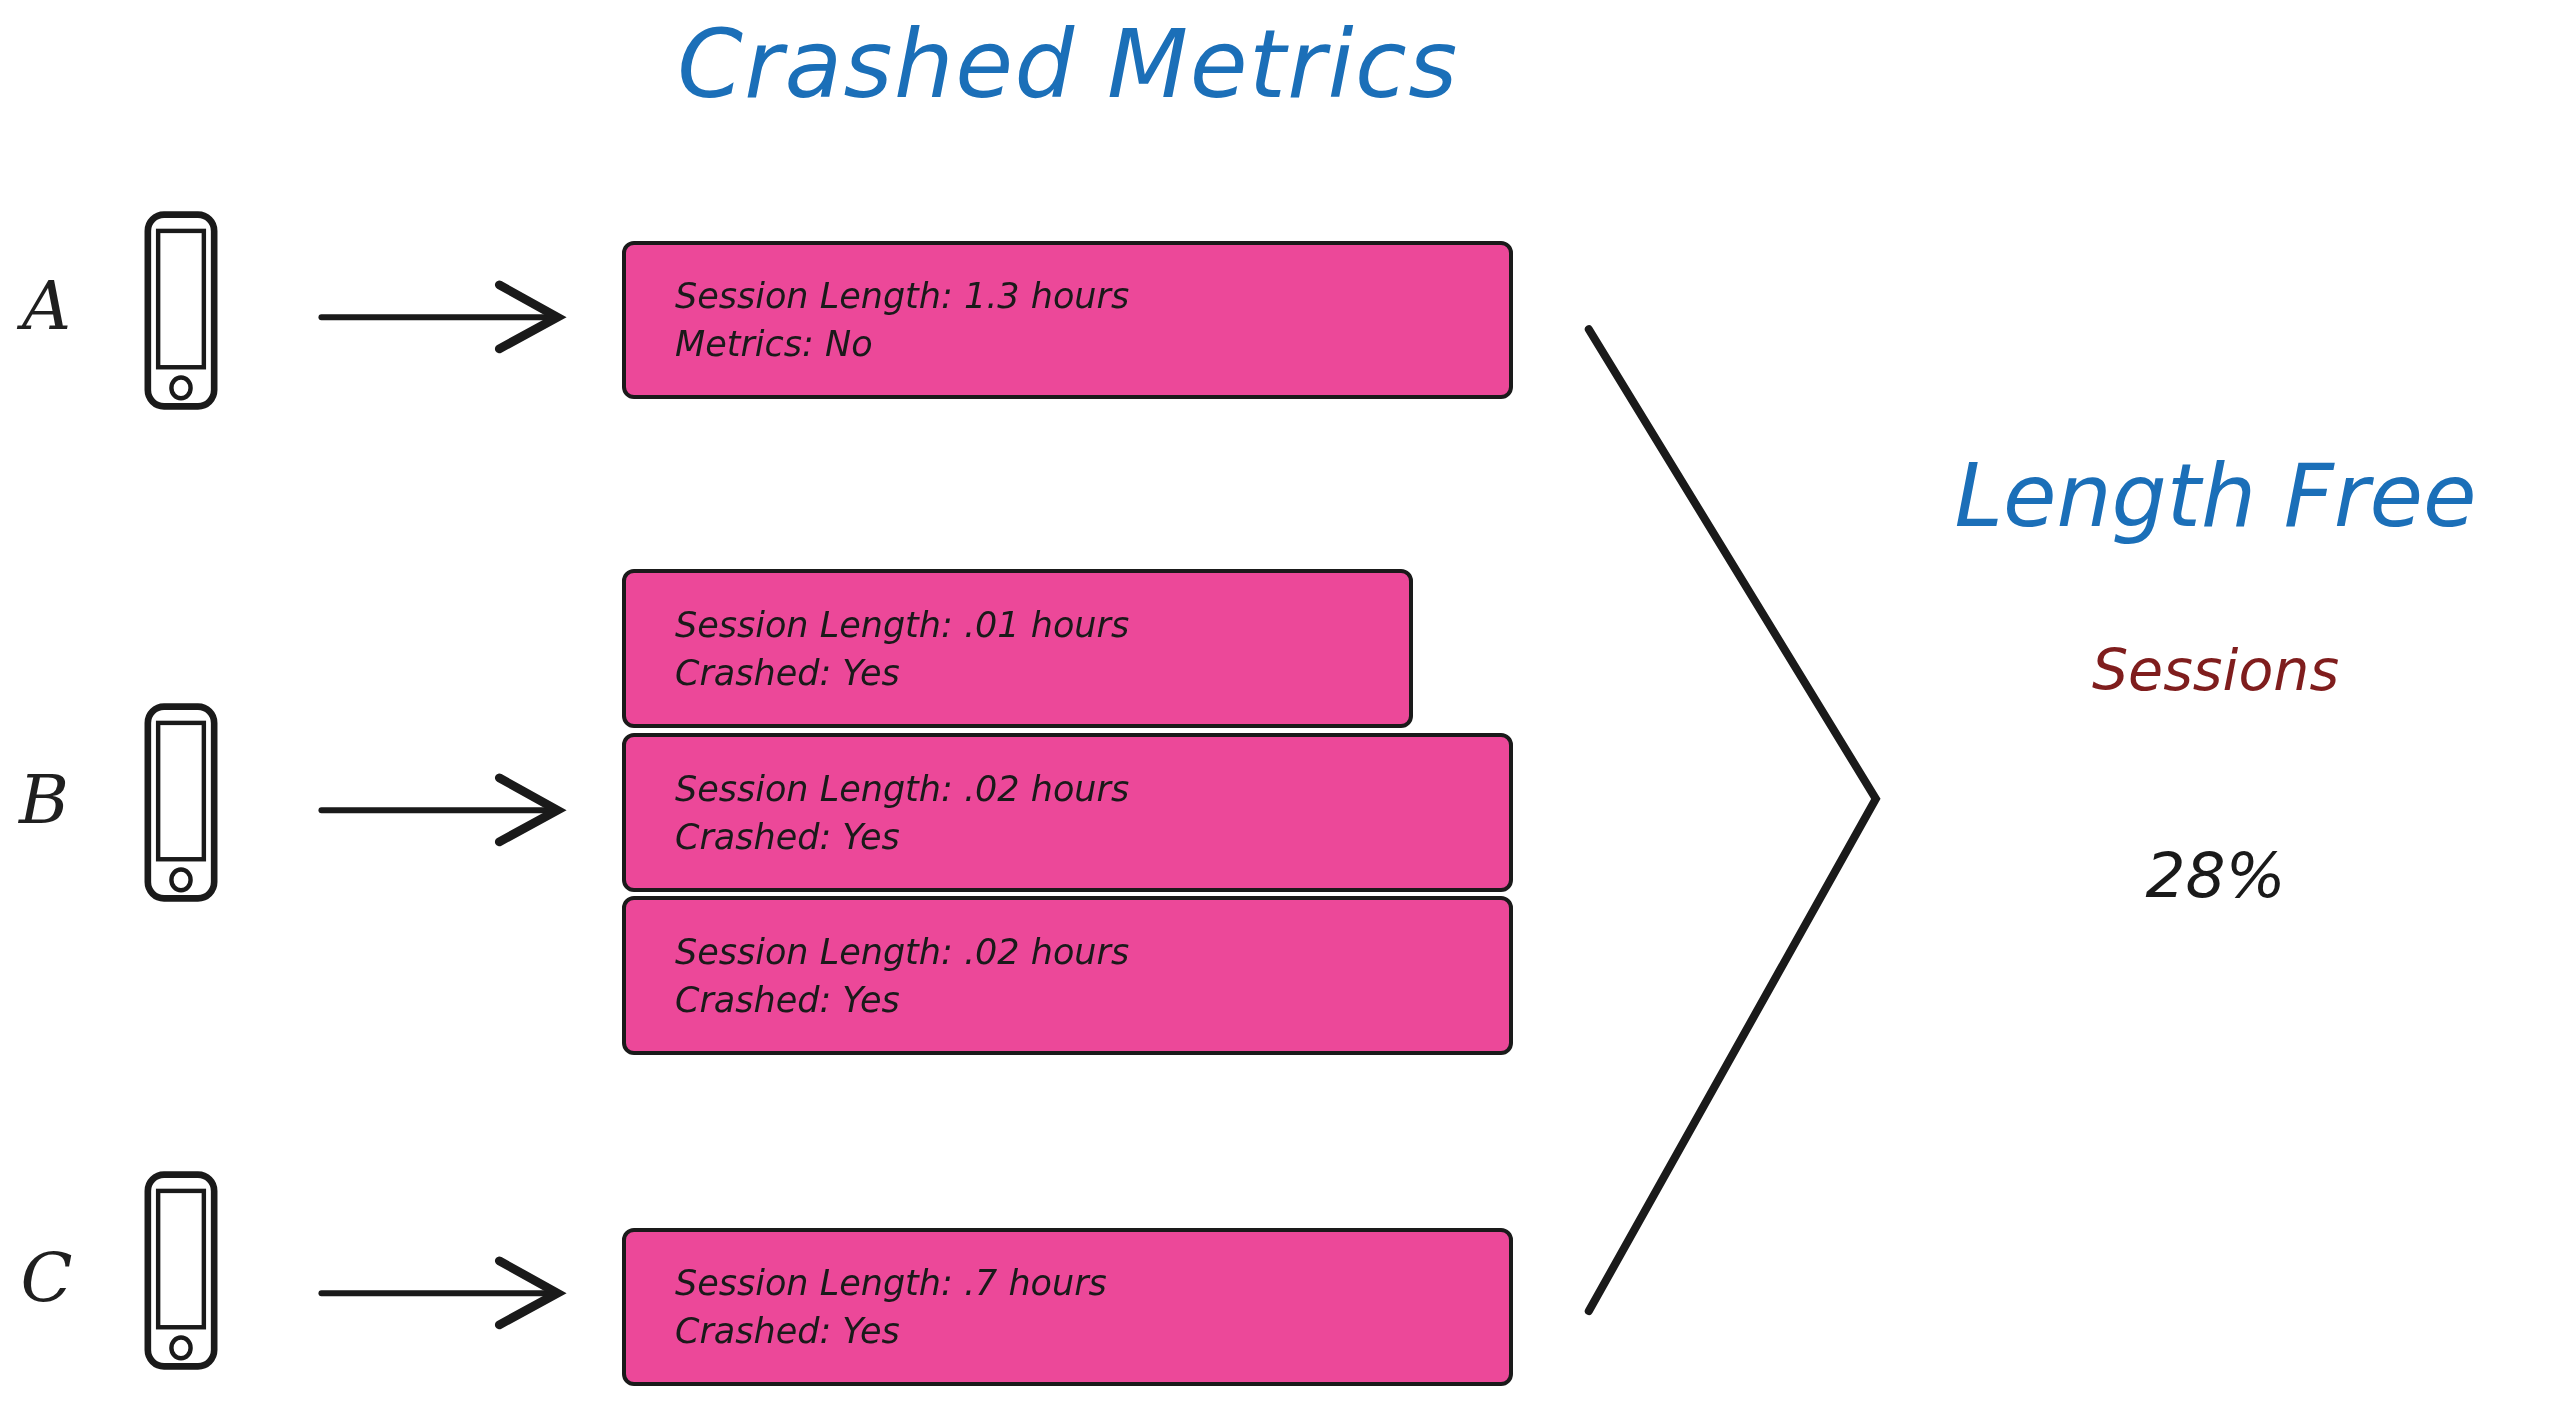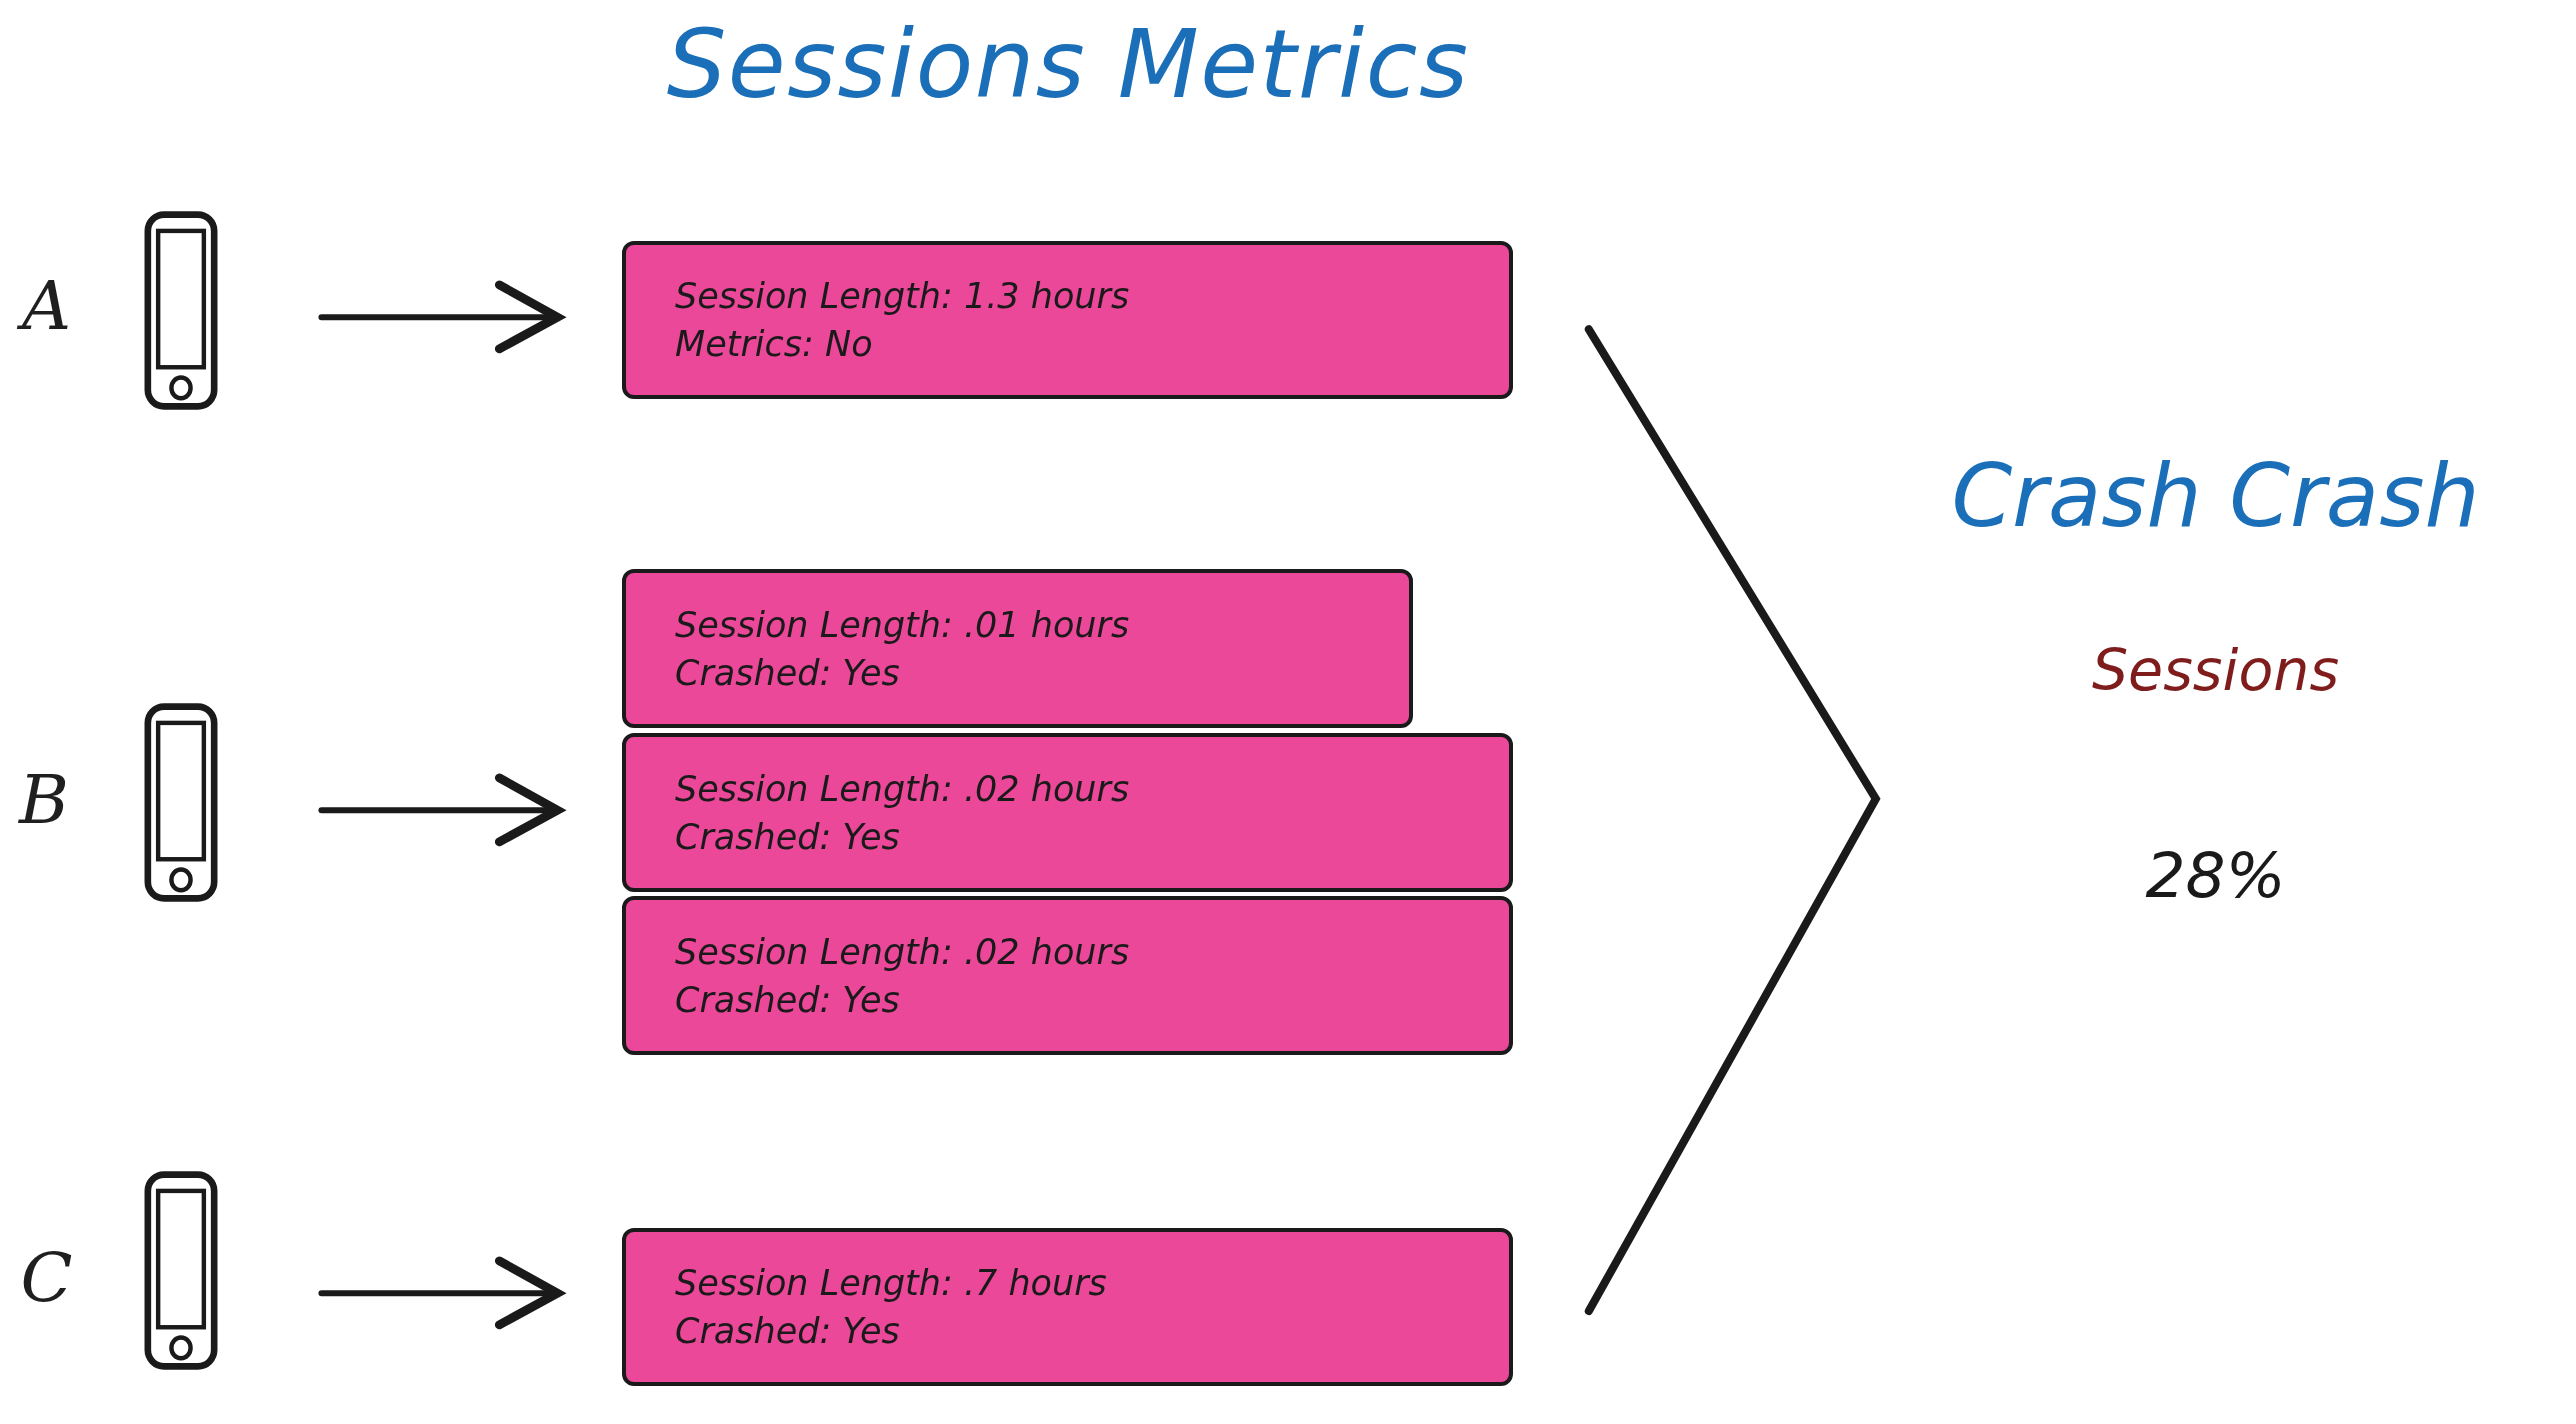--- a/index.html
+++ b/index.html
@@ -121,21 +121,21 @@
     font-size: 63px;
     color: #1a1a1a;
     white-space: nowrap;
   }
 </style>
 </head>
 <body>
 
 <div id="canvas">
 
-  <div class="title">Sessions Metrics</div>
+  <div class="title">Crashed Metrics</div>
 
   <div class="group-letter" style="left:22px; top:272px;">A</div>
 
   <div class="phone" style="left:144px; top:211px;">
     <svg width="74" height="199" viewBox="0 0 100 270">
       <rect x="5" y="5" width="90" height="260" rx="22" ry="22" fill="none" stroke="#1a1a1a" stroke-width="9"></rect>
       <rect x="19" y="27" width="62" height="185" fill="none" stroke="#1a1a1a" stroke-width="6"></rect>
       <ellipse cx="50" cy="240" rx="13" ry="14" fill="none" stroke="#1a1a1a" stroke-width="6"></ellipse>
     </svg>
   </div>
@@ -215,18 +215,18 @@
       <span class="card-line">Crashed: Yes</span>
     </div>
   </div>
 
   <div class="bracket">
     <svg width="383" height="1045" viewBox="0 0 520 1420">
       <path d="M58 48 L448 686 L58 1382" fill="none" stroke="#1a1a1a" stroke-width="11" stroke-linecap="round" stroke-linejoin="miter"></path>
     </svg>
   </div>
 
-  <div class="result-line result-line-1">Crash Crash</div>
+  <div class="result-line result-line-1">Length Free</div>
   <div class="result-line result-line-2">Sessions</div>
   <div class="result-value">28%</div>
 
 </div>
 
 
 </body></html>

